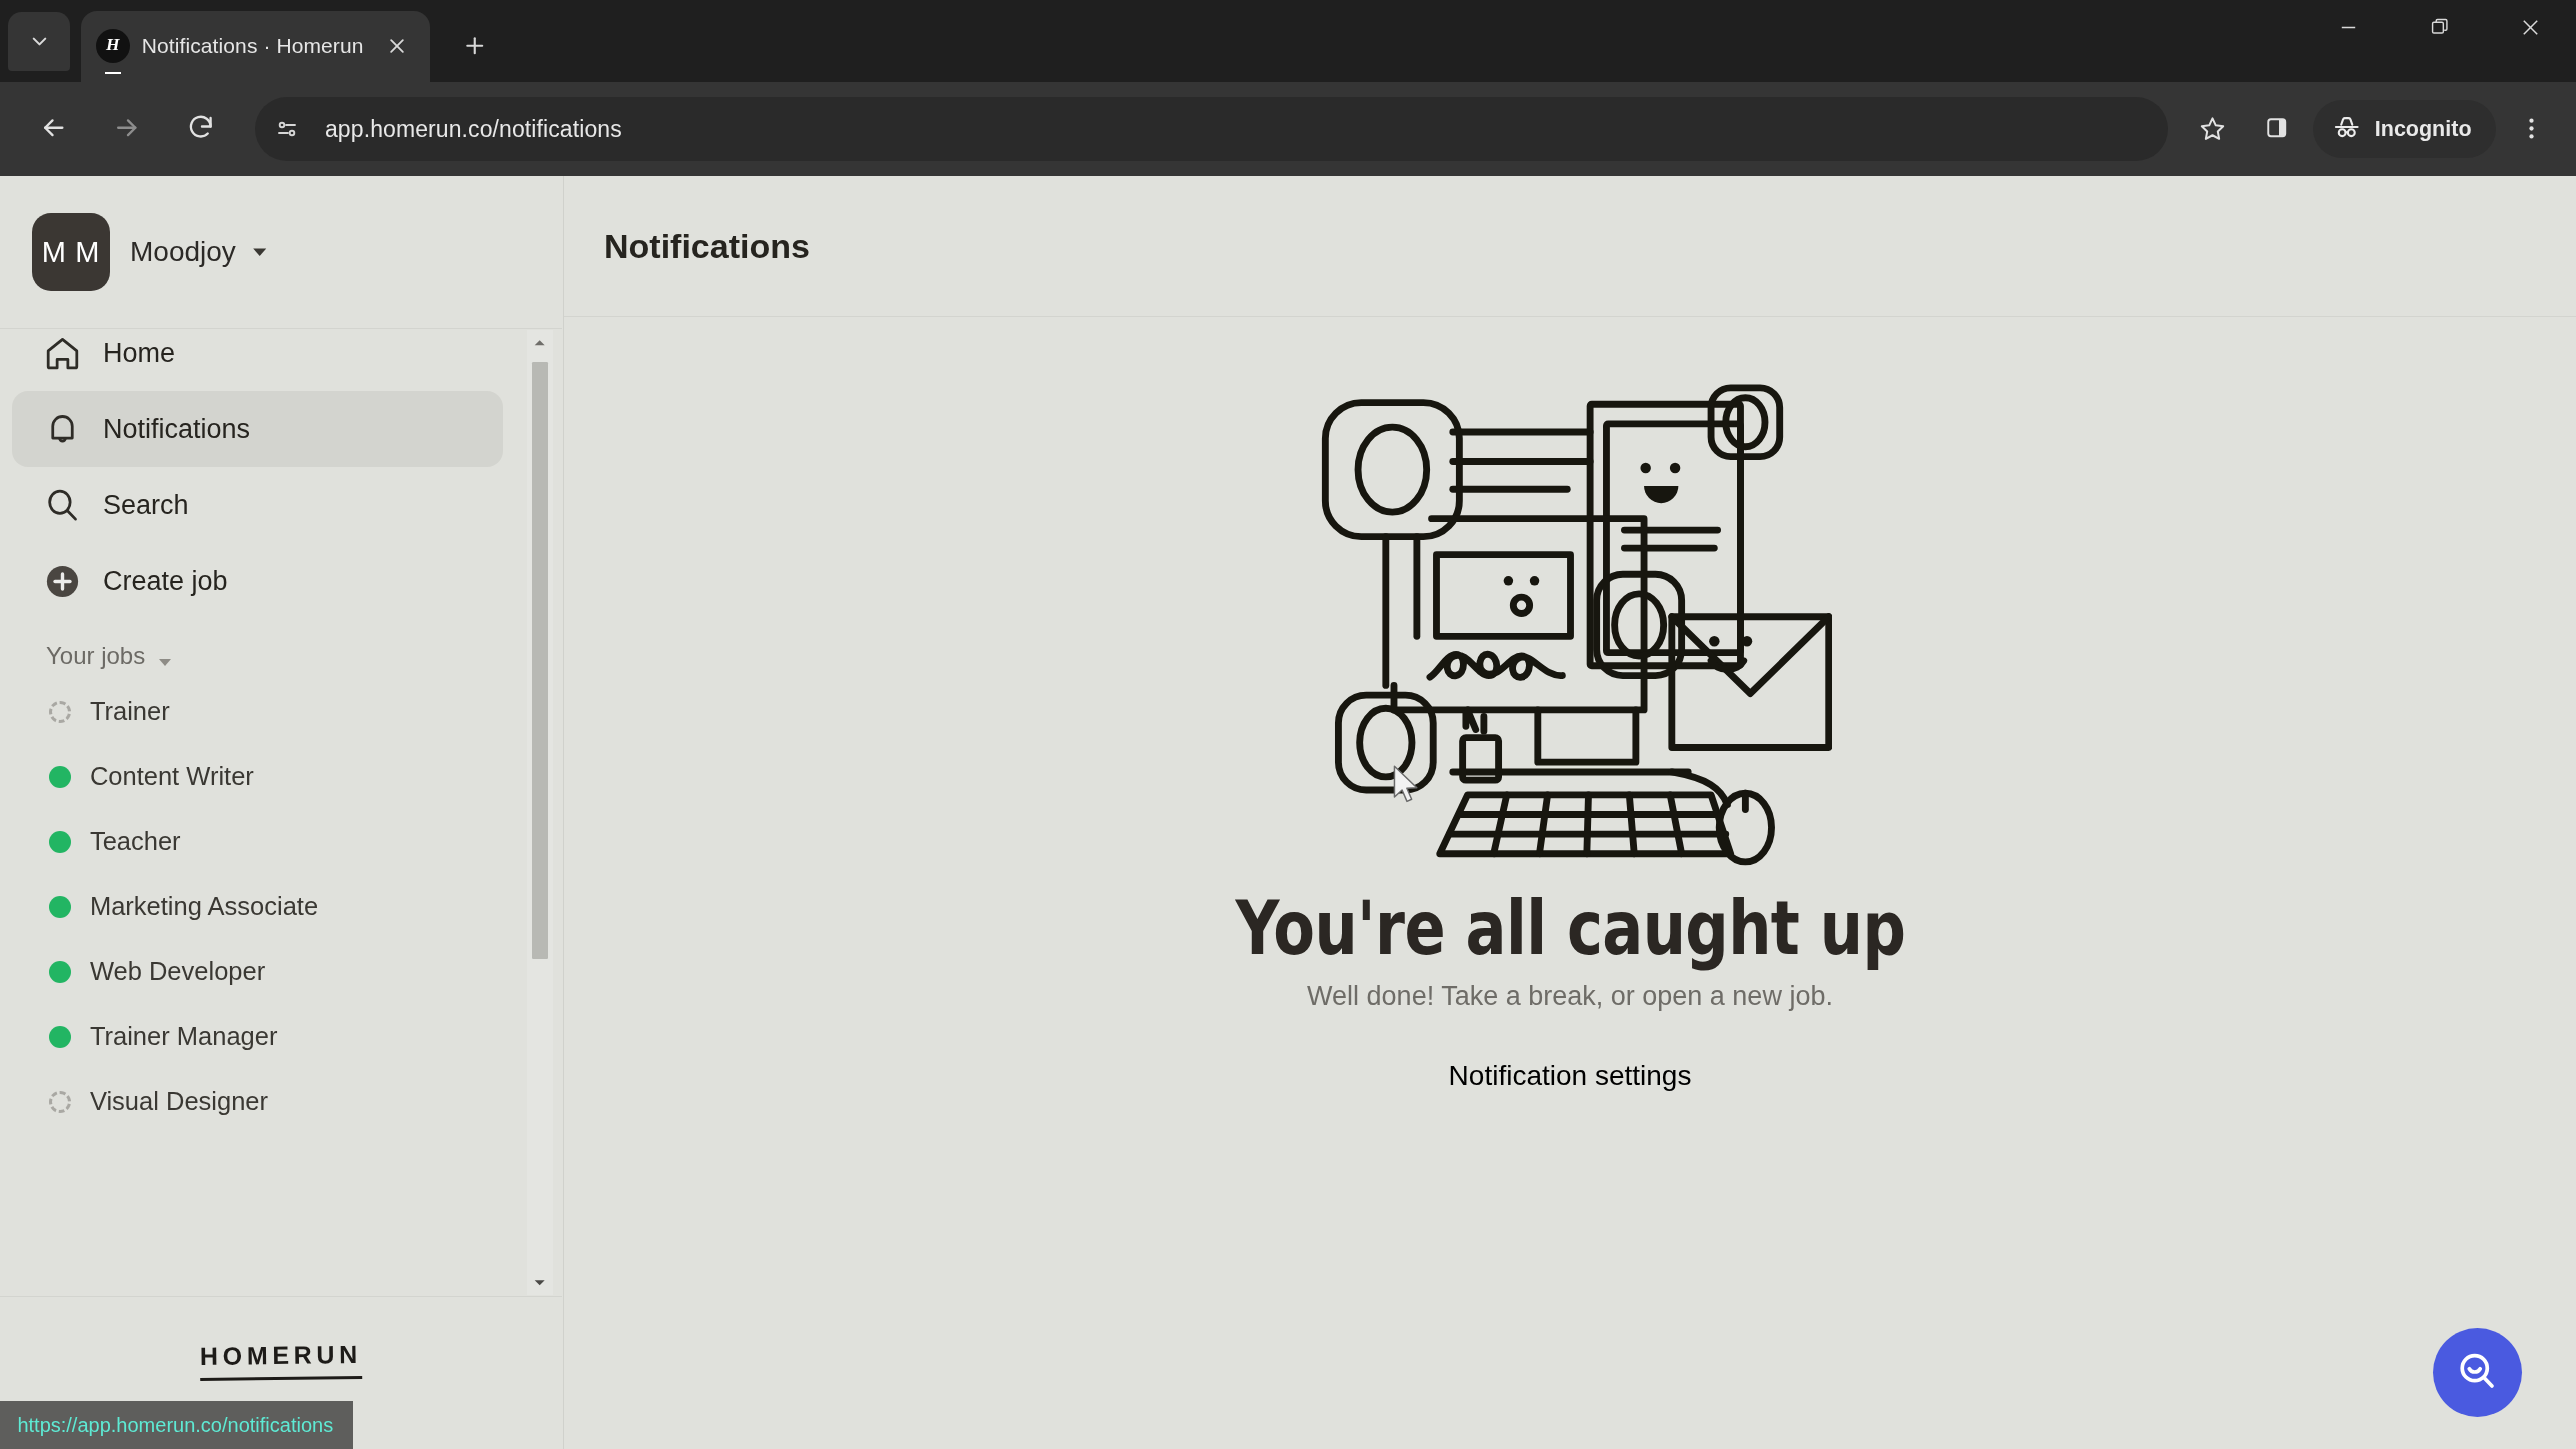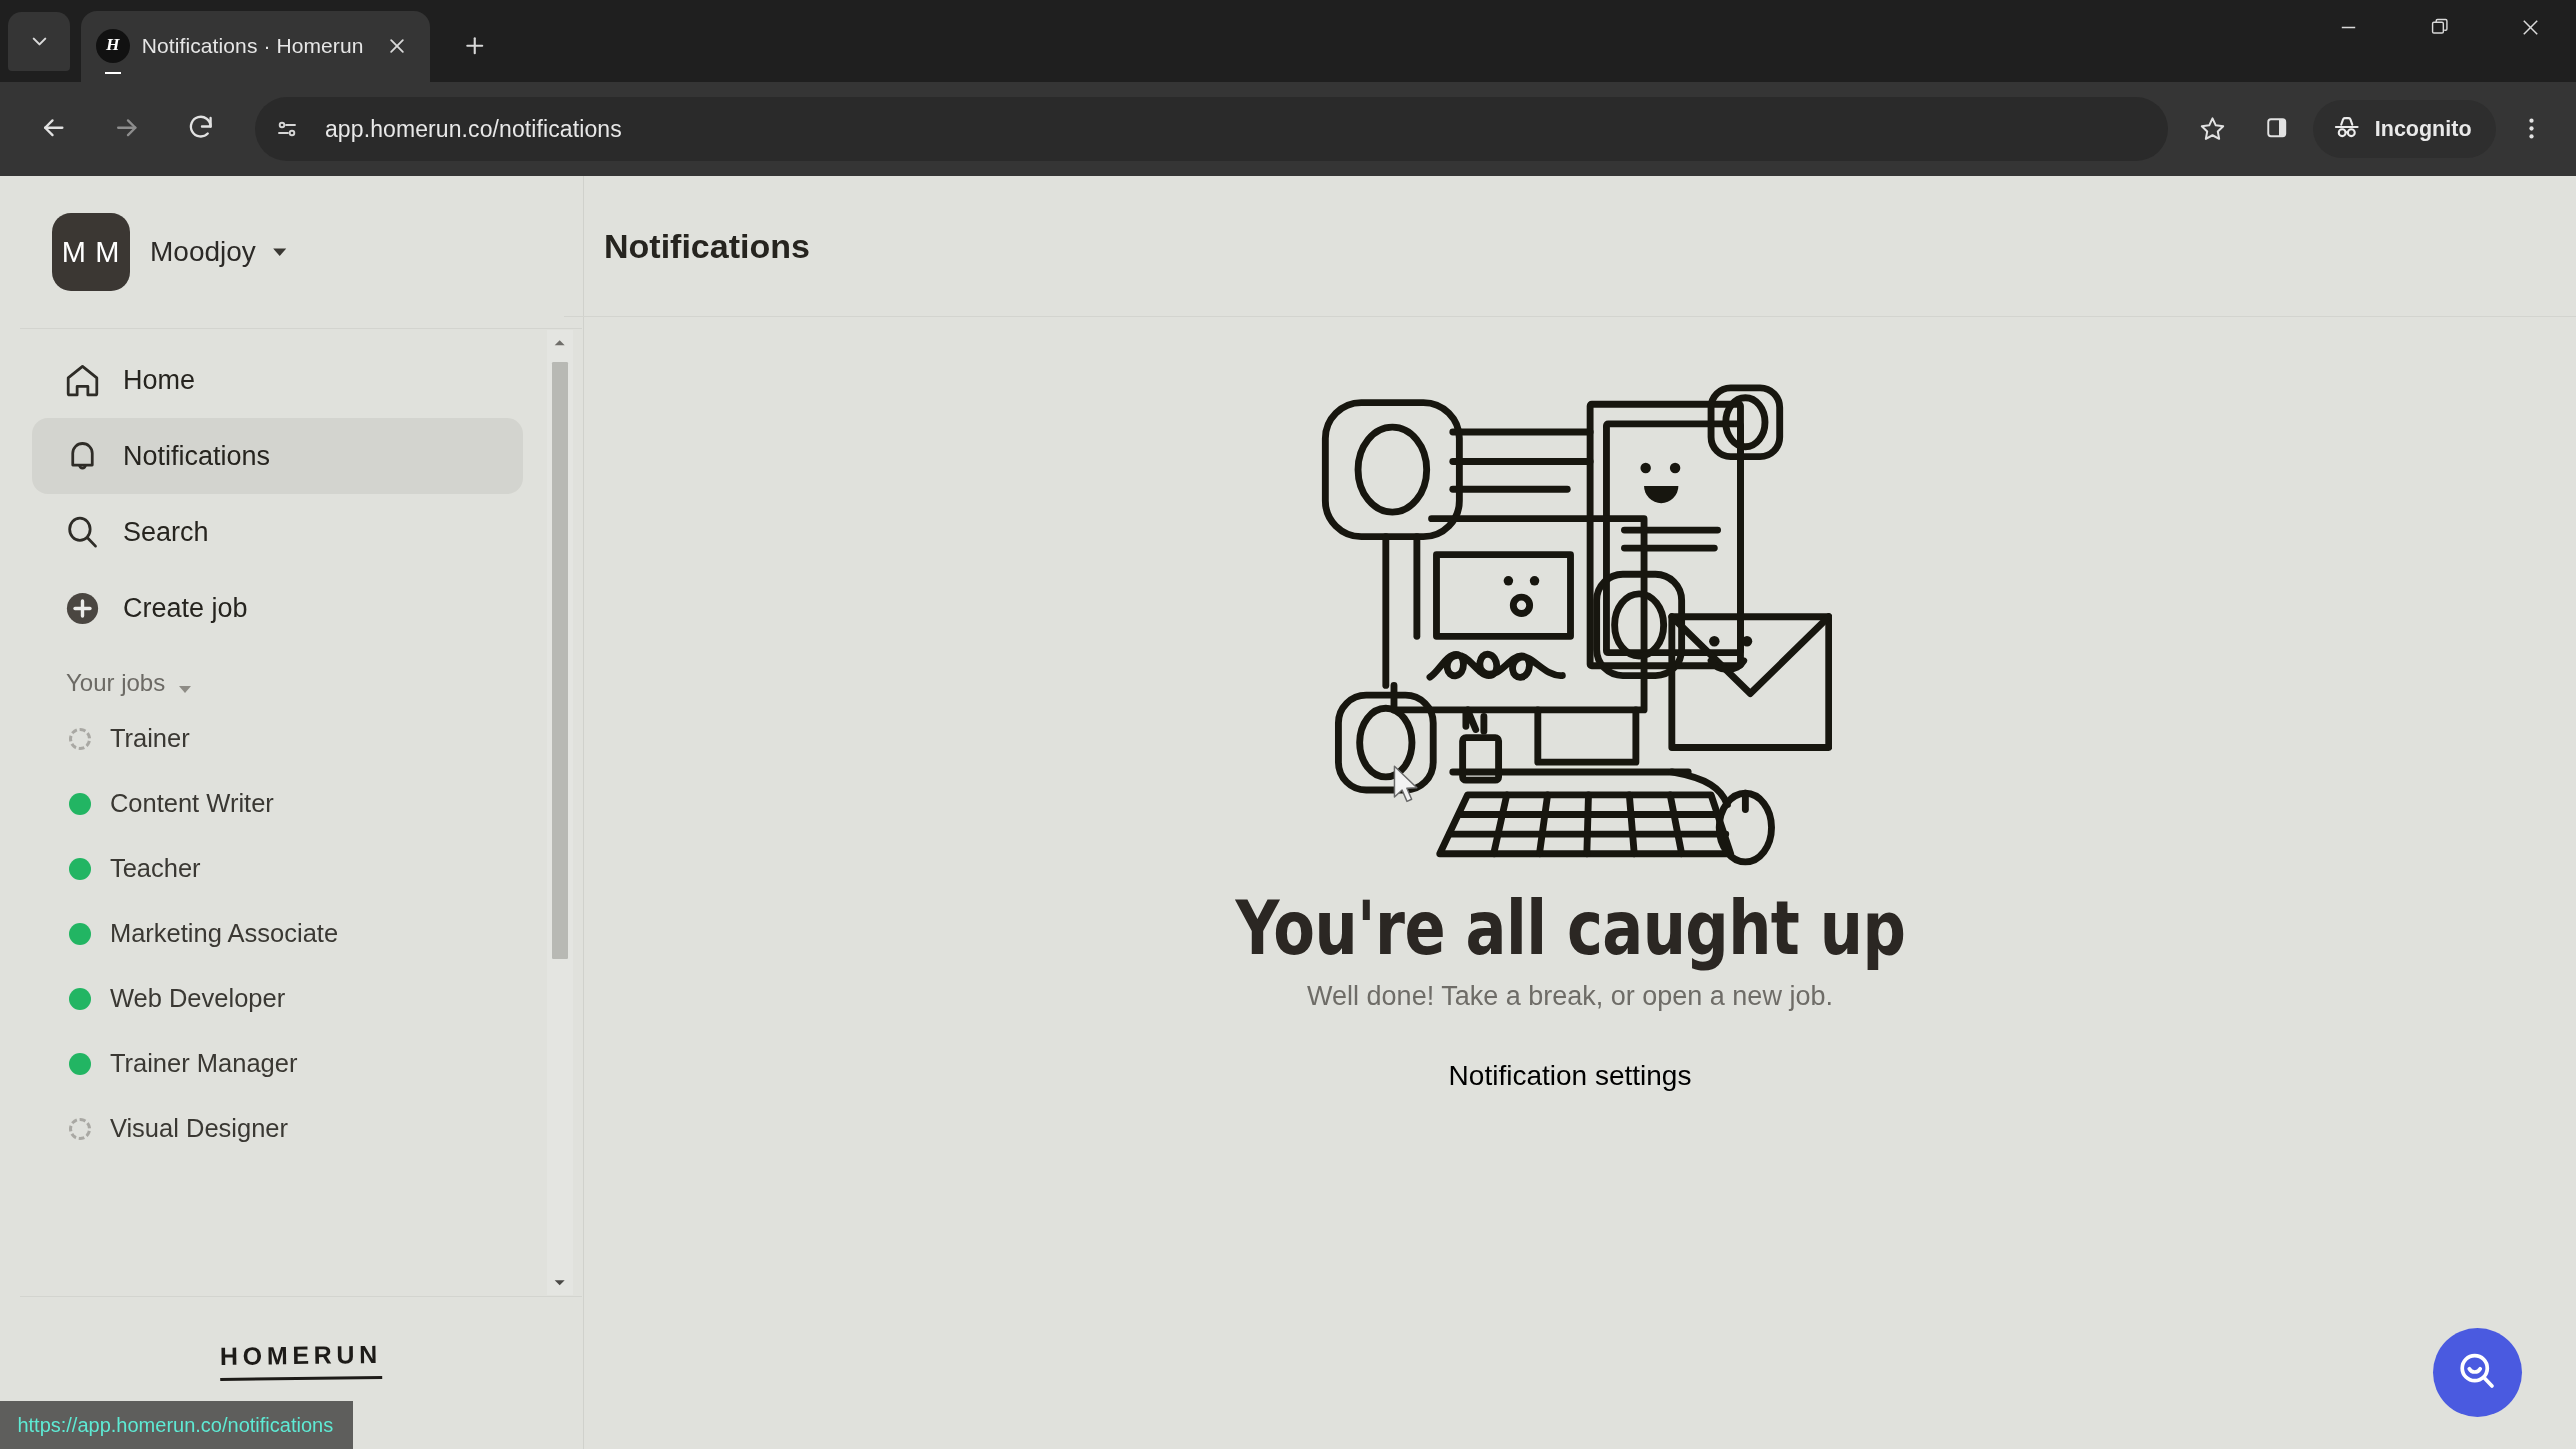--- a/index.html
+++ b/index.html
@@ -214,21 +214,20 @@
 
   
   .sidebar {
     position: absolute;
     top: 0; left: 0;
     width: 564px;
     height: 1273px;
     background: #e0e1dc;
     border-right: 1.3px solid #d0d1cc;
     box-sizing: border-box;
-    margin-left: 20px;
   }
   .org-header {
     position: absolute;
     top: 0; left: 0;
     width: 562px;
     height: 153px;
     display: flex;
     align-items: center;
     padding-left: 32px;
     box-sizing: border-box;
@@ -252,21 +251,21 @@
     margin-left: 20px;
   }
   .org-caret {
     margin-left: 14.8px;
     display: flex;
     align-items: center;
   }
 
   .nav-scroll-area {
     position: absolute;
-    top: 166px; left: 0;
+    top: 139px; left: 0;
     width: 562px;
     height: 965px;
     overflow: hidden;
   }
   .nav-list {
     position: absolute;
     top: 0; left: 0;
     width: 530px;
   }
   .nav-item {

